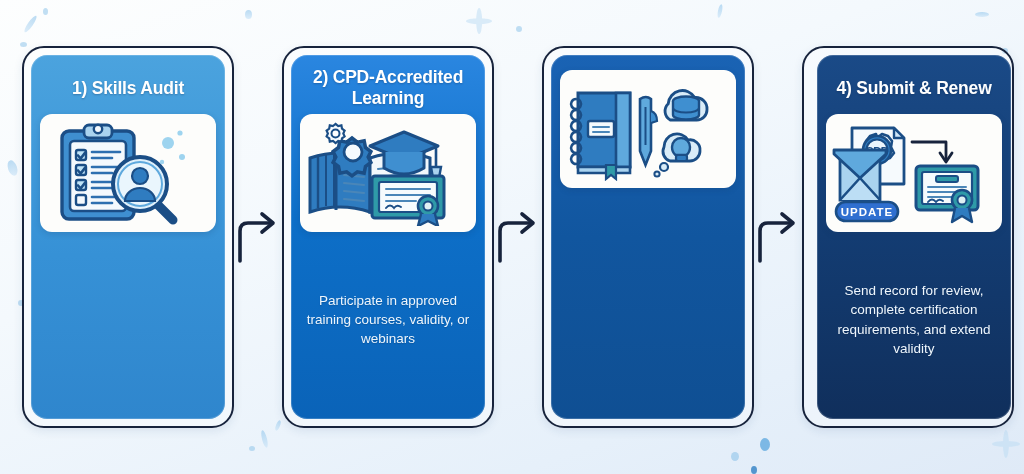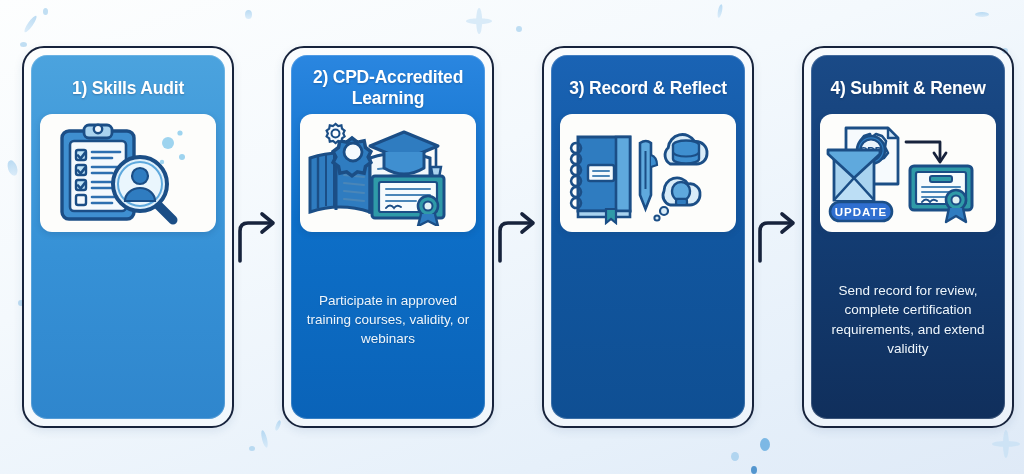--- a/index.html
+++ b/index.html
@@ -123,21 +123,21 @@
     padding: 0 4px;
     margin-top: auto;
     margin-bottom: auto;
     text-shadow: 0 1px 1px rgba(10,30,60,.22);
   }
 
   
   .card-1 { background: linear-gradient(180deg, #4ba3de 0%, #3691d6 55%, #2f86cd 100%); }
   .card-2 { background: linear-gradient(180deg, #2a86e0 0%, #0d6fc8 45%, #0a63b8 100%); }
   .card-3 { background: linear-gradient(180deg, #1a63b4 0%, #11569f 50%, #0f4f93 100%); }
-  .card-4 { background: linear-gradient(180deg, #1a4a87 0%, #133c72 50%, #102f5c 100%); }
+  .card-4 { background: linear-gradient(180deg, #1a4a87 0%, #133c72 50%, #102f5c 100%); margin-left: 6px; }
 
   
   .connector {
     flex: 1 1 auto;
     height: 382px;
     position: relative;
     display: flex;
     align-items: center;
     justify-content: center;
   }
@@ -279,21 +279,20 @@
 
   <div class="connector">
     <svg width="48" height="64" viewBox="0 0 48 64">
       <path d="M6 56 L6 26 Q6 18 14 18 L36 18" fill="none" stroke="#17233c" stroke-width="3.6" stroke-linecap="round" stroke-linejoin="round"></path>
       <path d="M28 9 L39 18 L28 27" fill="none" stroke="#17233c" stroke-width="3.6" stroke-linecap="round" stroke-linejoin="round"></path>
     </svg>
   </div>
 
   <div class="step">
     <div class="card card-3">
-      <div class="card-title">3) Record &amp; Reflect</div>
       <div class="icon-tile">
         <svg width="156" height="104" viewBox="0 0 156 104">
 
           <path d="M18 16 L70 16 L70 90 L18 90 Z" fill="#2f7cc0" stroke="#1b4e86" stroke-width="3"></path>
           <rect x="56" y="16" width="14" height="74" fill="#5fa9dd" stroke="#1b4e86" stroke-width="2.6"></rect>
           <path d="M18 90 L70 90 L70 96 L18 96 Z" fill="#a9d3ef" stroke="#1b4e86" stroke-width="2.6"></path>
           <g stroke="#1b4e86" stroke-width="2.6" fill="none">
             <path d="M16 22 a5 5 0 1 0 .1 0"></path>
               <path d="M16 33 a5 5 0 1 0 .1 0"></path>
             <path d="M16 44 a5 5 0 1 0 .1 0"></path>

